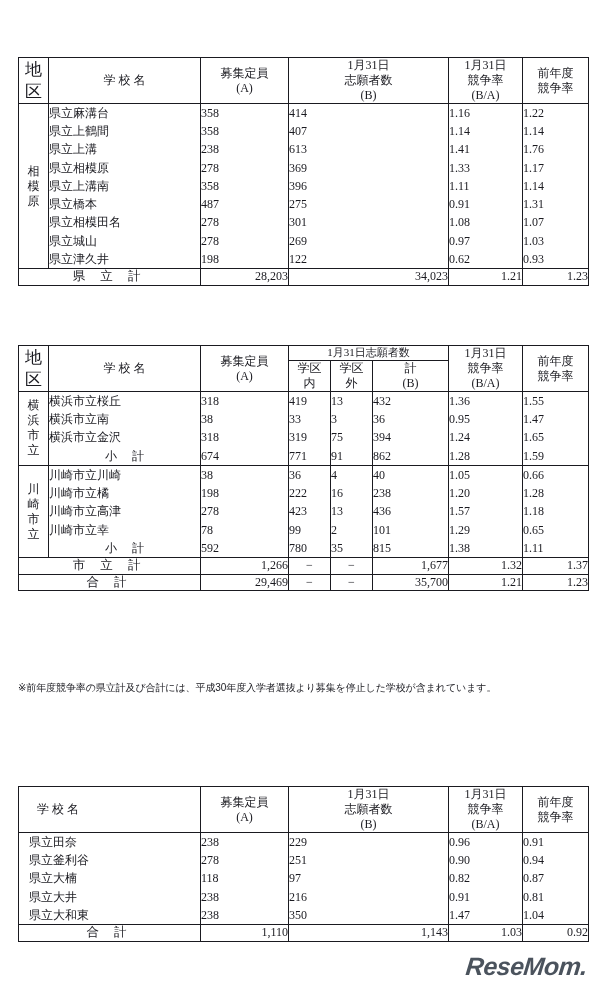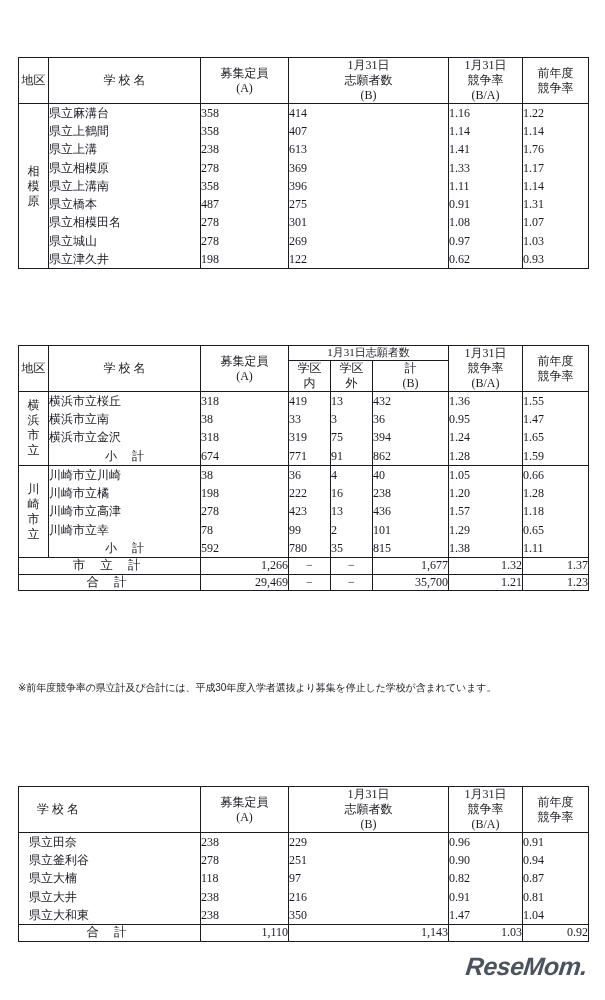--- a/index.html
+++ b/index.html
@@ -51,21 +51,21 @@
   .hd {
     text-align: center;
     font-size: 12px;
     padding: 3px 2px;
   }
   .hd .l2 { display: block; }
   .hd-sub { font-size: 11px; text-align: center; padding: 2px 0; }
 
   .vert-head {
     text-align: center;
-    font-size: 12px;
+    font-size: 17px;
     letter-spacing: 0;
     line-height: 1.9;
     padding: 3px 0;
   }
 
   
   .dist {
     text-align: center;
     font-size: 12px;
     line-height: 1.95;
@@ -220,20 +220,27 @@
             <span class="nv">1.76</span>
             <span class="nv">1.17</span>
             <span class="nv">1.14</span>
             <span class="nv">1.31</span>
             <span class="nv">1.07</span>
             <span class="nv">1.03</span>
             <span class="nv">0.93</span>
           </td>
         </tr>
 
+        <tr>
+          <td class="totlabel" colspan="2">県 立 計</td>
+          <td class="totnum">28,203</td>
+          <td class="totnum nb-right" colspan="3">34,023</td>
+          <td class="totnum">1.21</td>
+          <td class="totnum">1.23</td>
+        </tr>
       </tbody>
     </table>
   </div>
 
   <div style="position:absolute; left:18px; top:345px;">
     <table class="grid">
       <colgroup>
         <col class="c-dist">
           <col class="c-school">
           <col class="c-quota">

